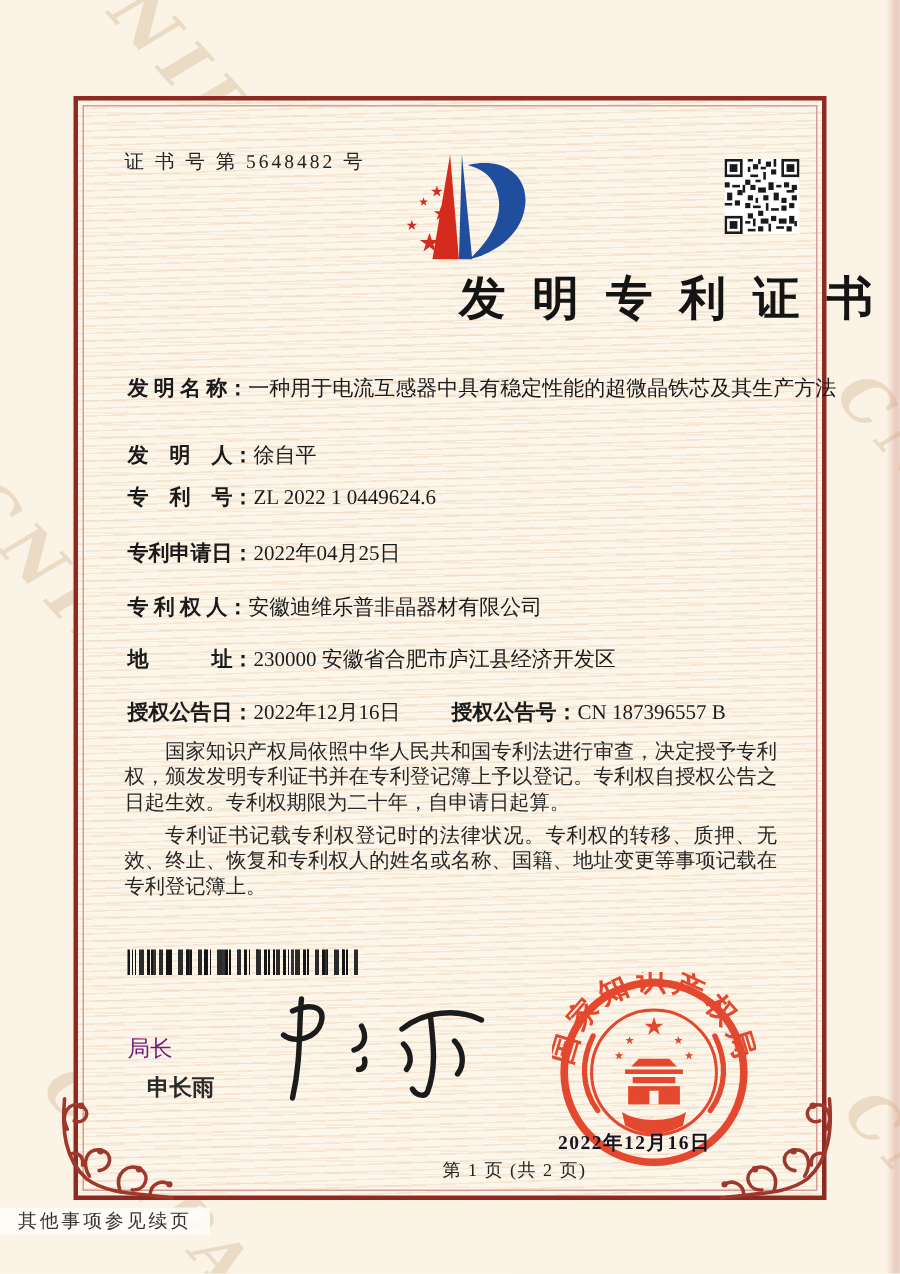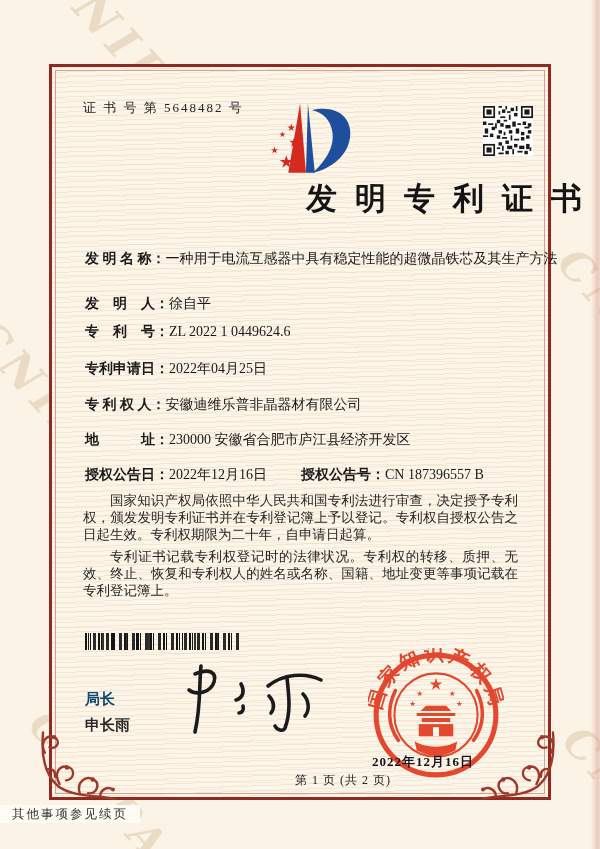--- a/index.html
+++ b/index.html
@@ -59,22 +59,22 @@
     text-indent:2em;text-align:justify;color:#262626;
   }
   
   .barcode{
     position:absolute;left:85px;top:633px;width:154px;height:17px;
     background:
       repeating-linear-gradient(90deg,#151515 0 2px,transparent 2px 3px,#151515 3px 4px,transparent 4px 8px,#2a2a2a 8px 11px,transparent 11px 13px),
       repeating-linear-gradient(90deg,transparent 0 5px,#111 5px 6px,transparent 6px 17px,#333 17px 19px,transparent 19px 23px);
   }
   
-  .director-title{position:absolute;left:85px;top:690px;font-family:"Liberation Sans","DejaVu Sans",sans-serif;font-weight:bold;font-size:15px;color:#0c4a6e;}
-  .director-name{position:absolute;left:85px;top:716px;font-family:Liberation Sans, sans-serif;font-weight:bold;font-size:15px;color:#2a2a2a;}
+  .director-title{position:absolute;left:85px;top:690px;font-family:"Liberation Sans","DejaVu Sans",sans-serif;font-weight:normal;font-size:15px;color:#701a75;}
+  .director-name{position:absolute;left:98px;top:716px;font-family:Liberation Sans, sans-serif;font-weight:bold;font-size:15px;color:#2a2a2a;}
   .signature{position:absolute;left:165px;top:660px;width:165px;height:78px;}
   
   .seal{position:absolute;left:368px;top:648px;width:136px;height:136px;z-index:5;}
   .seal-date{
     position:absolute;left:372px;top:753px;width:158px;z-index:7;
     font-size:13px;font-weight:bold;color:#14141f;letter-spacing:1px;white-space:nowrap;
   }
   
   .page-no{position:absolute;left:49px;width:588px;top:772px;text-align:center;font-size:12px;color:#222;letter-spacing:1px;}
   .footer-note{

